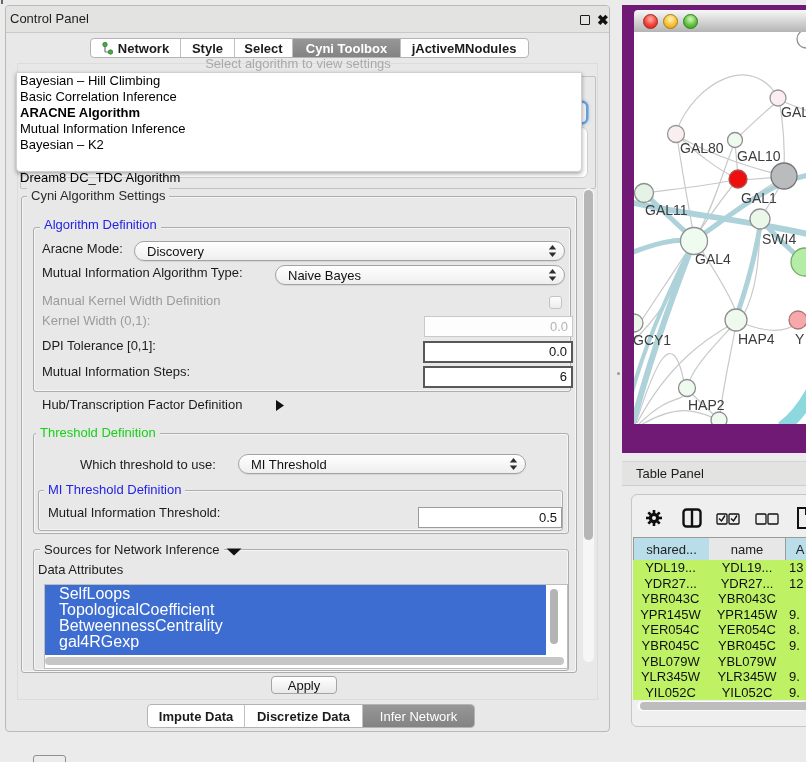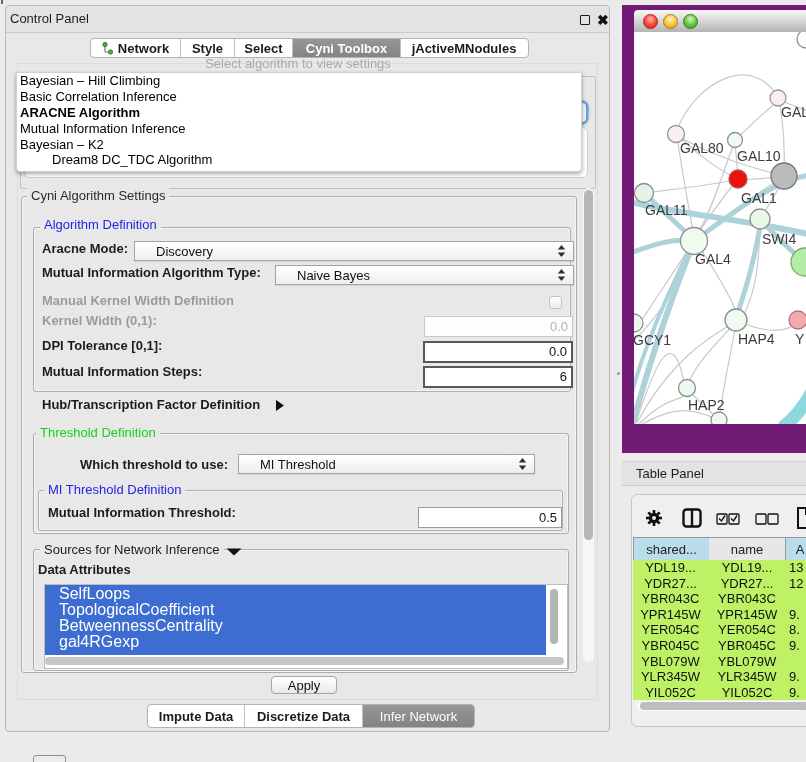--- a/index.html
+++ b/index.html
@@ -10,23 +10,23 @@
   
   #cp{left:5px;top:5px;width:603px;height:725px;background:#e8e8e8;border:1px solid #b9b9b9;border-radius:4px;}
   #cptitle{left:0;top:0;width:603px;height:26px;background:#e3e3e1;border-bottom:1px solid #c9c9c9;border-radius:4px 4px 0 0;}
   #cptext{left:4px;top:5px;font-size:13px;color:#1d1d1d;}
   .seg{background:#ffffff;border:1px solid #b4b4b4;border-radius:4px;display:flex;overflow:hidden;}
   .seg .sg{display:flex;align-items:center;justify-content:center;font-size:13px;font-weight:bold;color:#1b1b1b;border-right:1px solid #c0c0c0;}
   .seg .sg:last-child{border-right:none;}
   .seg .on{background:linear-gradient(#979797,#838383);color:#fff;}
   .group{border:1px solid #adadad;border-radius:3px;box-shadow:inset 0 0 0 1px rgba(255,255,255,.55);}
   .gtitle{position:absolute;background:#e8e8e8;padding:0 4px;font-size:13px;line-height:16px;}
-  .lbl{font-size:13px;line-height:16px;font-weight:bold;color:#1c1c1c;white-space:nowrap;}
+  .lbl{font-size:13px;line-height:16px;font-weight:normal;color:#1c1c1c;white-space:nowrap;}
   .lblg{color:#9b9b9b;}
-  .combo{background:linear-gradient(#ffffff,#eeeeee);border:1px solid #a3a3a3;border-radius:0;box-shadow:0 1px 1px rgba(0,0,0,.08);display:flex;align-items:center;font-size:13px;color:#111;padding-left:9px;}
+  .combo{background:linear-gradient(#ffffff,#eeeeee);border:1px solid #a3a3a3;border-radius:10px;box-shadow:0 1px 1px rgba(0,0,0,.08);display:flex;align-items:center;font-size:13px;color:#111;}
   .combo svg.ar{position:absolute;right:7px;top:50%;margin-top:-6px;}
   .tf{background:#fff;border:1px solid #404040;font-size:13px;color:#111;text-align:right;line-height:17px;padding-right:4px;}
   .tfd{background:#fdfdfd;border:1px solid #c9c9c9;color:#b4b4b4;}
   
   #popup{left:16px;top:72px;width:564px;height:98px;background:#fff;border:1px solid #d0d0d0;border-radius:0 0 4px 4px;box-shadow:0 2px 4px rgba(0,0,0,.35);}
   #popup .it{position:absolute;left:3px;font-size:13px;line-height:16px;color:#000;white-space:nowrap;}
   
   #macwin{left:622px;top:5px;width:184px;height:448px;background:#701a75;}
   #mactb{left:12px;top:5px;width:172px;height:22px;background:linear-gradient(#f8f8f8,#b4b4b4);border-bottom:1px solid #7d7d7d;border-radius:4px 0 0 0;}
   .light{position:absolute;top:4px;width:13px;height:13px;border-radius:50%;}
@@ -156,21 +156,21 @@
     <div class="sg" style="width:117px;">Discretize Data</div>
     <div class="sg on" style="width:111px;font-weight:normal;">Infer Network</div>
   </div>
 
   <div class="abs" id="popup">
     <div class="it" style="top:0px;">Bayesian – Hill Climbing</div>
     <div class="it" style="top:16px;">Basic Correlation Inference</div>
     <div class="it b" style="top:32px;">ARACNE Algorithm</div>
     <div class="it" style="top:48px;">Mutual Information Inference</div>
     <div class="it" style="top:64px;">Bayesian – K2</div>
-    <div class="it" style="top:79px;margin-left:32px;">Dream8 DC_TDC Algorithm</div>
+    <div class="it" style="top:97px;">Dream8 DC_TDC Algorithm</div>
   </div>
 
   <div class="abs" style="left:617px;top:372px;width:3px;height:3px;background:#9a9a9a;border-radius:50%;"></div>
 
   <div class="abs" style="left:33px;top:755px;width:31px;height:10px;background:#ececec;border:1px solid #8f8f8f;border-radius:3px 3px 0 0;"></div>
 
   <div class="abs" id="macwin">
     <div class="abs" id="mactb">
       <div class="light" style="left:9px; background:radial-gradient(circle at 50% 32%, #ff9a92 12%, #f0443a 55%, #cd1c14 100%);border:1px solid #a8241c;"></div>
       <div class="light" style="left:29px;background:radial-gradient(circle at 50% 32%, #ffe9a0 12%, #f7c134 55%, #dd9416 100%);border:1px solid #a87c18;"></div>

